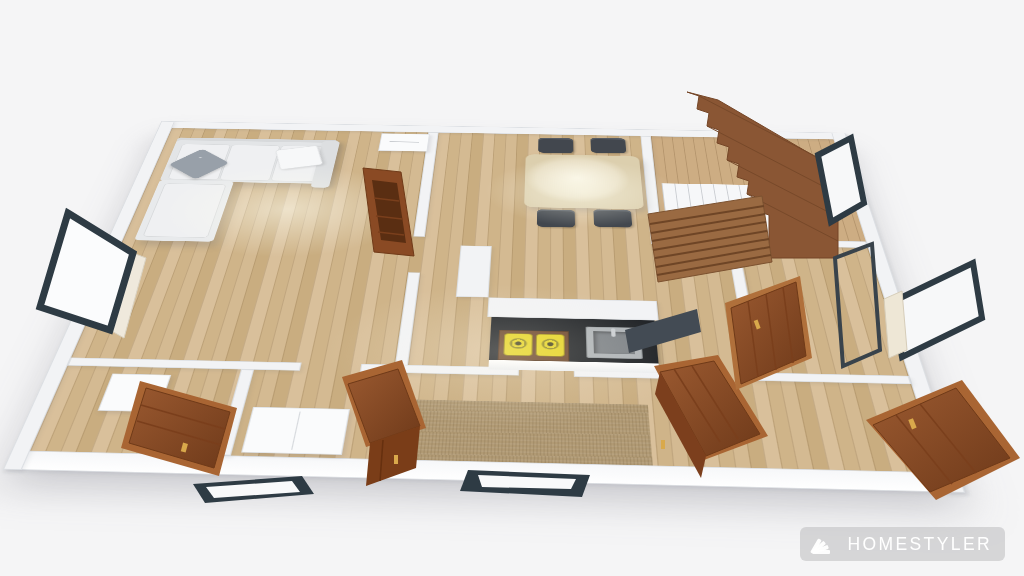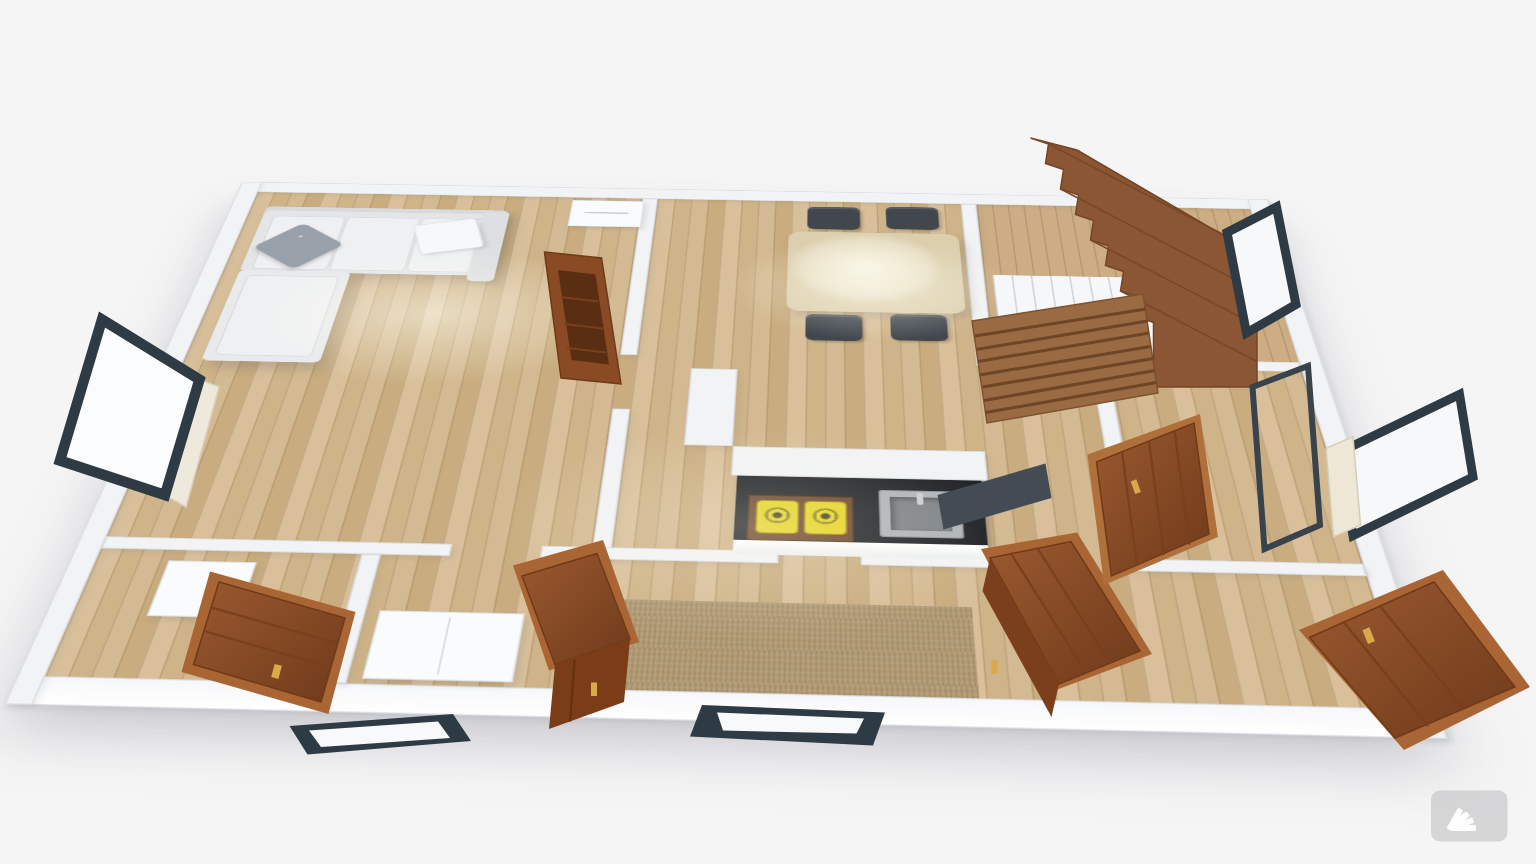--- a/index.html
+++ b/index.html
@@ -210,15 +210,16 @@
     </g>
   </svg>
 
   <div class="watermark">
     <div class="wm-icon">
       <span class="f1"></span>
         <span class="f2"></span>
         <span class="f3"></span>
         <span class="f4"></span>
     </div>
+    <span class="wm-text">HOMESTYLER</span>
   </div>
 
 </div>
 
 </body></html>

